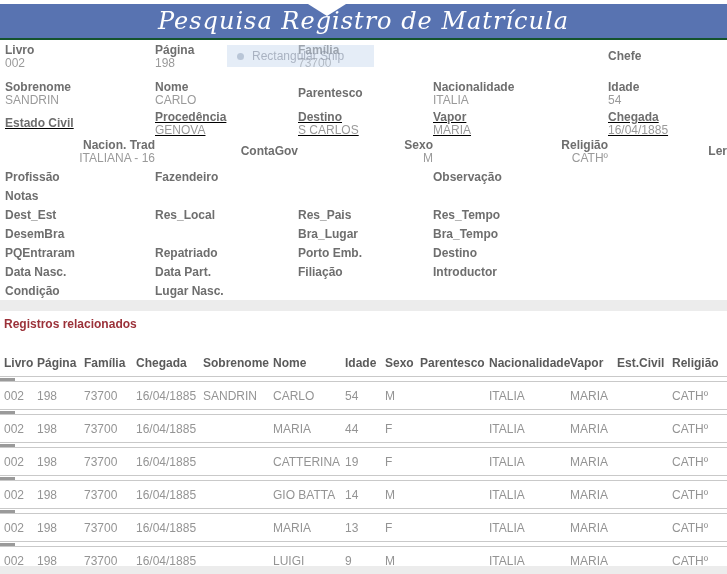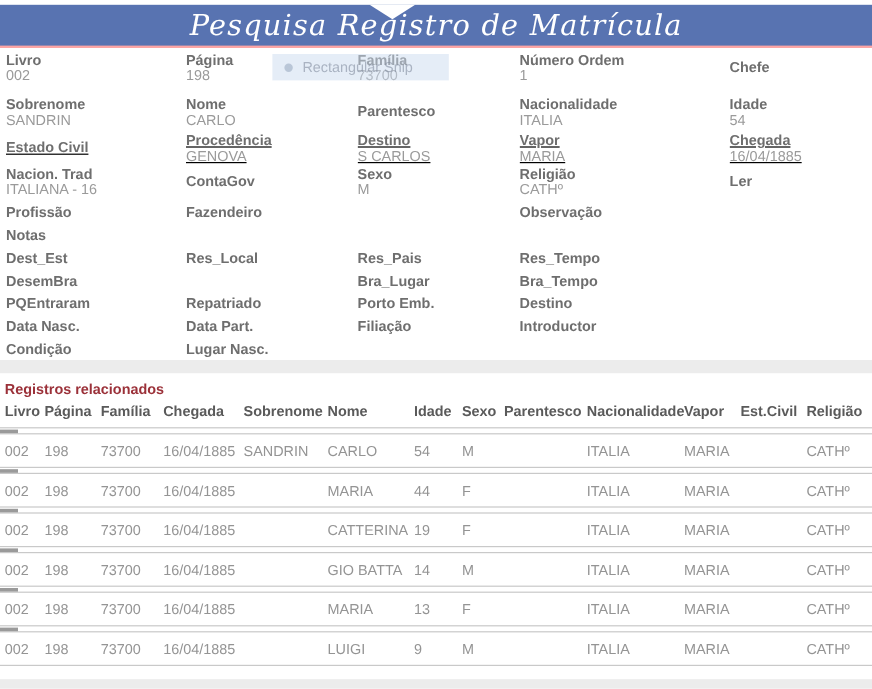--- a/index.html
+++ b/index.html
@@ -2,21 +2,21 @@
 <html><head>
 <meta charset="utf-8">
 <style>
   * { box-sizing: border-box; margin: 0; padding: 0; }
   html, body { width: 727px; height: 574px; overflow: hidden; }
   body { font-family: "Liberation Sans", sans-serif; font-size: 12px; background: #fff; }
   .page { position: relative; width: 727px; height: 574px; background: #fff; }
 
   
   .header-bar { position: relative; margin-top: 4px; height: 36px; background: #5873b1;
-                border-bottom: 2px solid #fca5a5; }
+                border-bottom: 2px solid #14532d; }
   .header-notch { position: absolute; top: 0; left: 308px; width: 0; height: 0;
                   border-left: 19px solid transparent; border-right: 19px solid transparent;
                   border-top: 12px solid #ffffff; }
   .page-title { text-align: center; color: #ffffff; font-family: "DejaVu Serif", serif;
                 font-style: italic; font-size: 24px; line-height: 34px; letter-spacing: 1px; }
 
   
   .snip-tip { position: absolute; left: 227px; top: 41px; width: 147px; height: 22px;
               background: rgba(203,220,240,0.50); display: flex; align-items: center; z-index: 5; }
   .snip-dot { width: 7px; height: 7px; border-radius: 50%; background: rgba(150,165,190,0.55);
@@ -27,32 +27,32 @@
   .form-grid { display: grid; padding: 3px 0 0 5px;
                grid-template-columns: 150px 143px 135px 175px 1fr;
                grid-template-rows: 37px 30px 28px 32px 19px 19px 19px 19px 19px 19px 16px; }
   .field { overflow: hidden; }
   .f-label { color: #6e6e6e; font-weight: 700; line-height: 14px; white-space: nowrap; }
   .f-value { color: #9a9a9a; line-height: 13px; white-space: nowrap; }
   [data-col="1"] { grid-column: 1; } [data-col="2"] { grid-column: 2; }
   [data-col="3"] { grid-column: 3; } [data-col="4"] { grid-column: 4; }
   [data-col="5"] { grid-column: 5; }
   [data-row="1"] { grid-row: 1; } [data-row="2"] { grid-row: 2; } [data-row="3"] { grid-row: 3; text-decoration: underline; }
-  [data-row="4"] { grid-row: 4; } [data-row="5"] { grid-row: 5; } [data-row="6"] { grid-row: 6; }
+  [data-row="4"] { grid-row: 4; text-align: right; } [data-row="5"] { grid-row: 5; } [data-row="6"] { grid-row: 6; }
   [data-row="7"] { grid-row: 7; } [data-row="8"] { grid-row: 8; } [data-row="9"] { grid-row: 9; }
   [data-row="10"] { grid-row: 10; } [data-row="11"] { grid-row: 11; }
   [data-solo="true"] .f-label { padding-top: 6px; }
 
   
   .divider-band { height: 11px; background: #ececec; }
   .bottom-bar { position: absolute; left: 0; right: 0; bottom: 0; height: 12px; background: #ececec; }
 
   
   .related { padding-top: 6px; }
-  .section-title { color: #9b3139; font-weight: 700; padding-left: 4px; margin-bottom: 2px; }
+  .section-title { color: #9b3139; font-weight: 700; padding-left: 4px; margin-bottom: 22px; }
   .rec-grid { display: grid; padding-left: 4px; align-items: center;
               grid-template-columns: 33px 47px 52px 67px 70px 72px 40px 35px 69px 81px 47px 55px 1fr; }
   .thead { padding: 3px 0 6px 4px; border-bottom: 1px solid #c9c9c9; }
   .th { color: #5a5a5a; font-weight: 700; white-space: nowrap; }
   .record-row { position: relative; margin-top: 4px; height: 29px;
                 border-top: 1px solid #c9c9c9; border-bottom: 1px solid #c9c9c9; }
   .sep-thumb { position: absolute; left: 0; top: -4px; width: 15px; height: 3px; background: #9a9a9a; }
   .td { color: #949494; white-space: nowrap; }
 </style>
 </head>
@@ -76,24 +76,20 @@
         <div class="f-label">Livro</div>
         <div class="f-value">002</div>
       </div>
       <div class="field" data-col="2" data-row="1">
         <div class="f-label">Página</div>
         <div class="f-value">198</div>
       </div>
       <div class="field" data-col="3" data-row="1">
         <div class="f-label">Família</div>
         <div class="f-value">73700</div>
-      </div>
-      <div class="field" data-col="4" data-row="1">
-        <div class="f-label">Número Ordem</div>
-        <div class="f-value">1</div>
       </div>
       <div class="field" data-col="5" data-row="1" data-solo="true">
         <div class="f-label">Chefe</div>
         <div class="f-value"></div>
       </div>
       <div class="field" data-col="1" data-row="2">
         <div class="f-label">Sobrenome</div>
         <div class="f-value">SANDRIN</div>
       </div>
       <div class="field" data-col="2" data-row="2">

